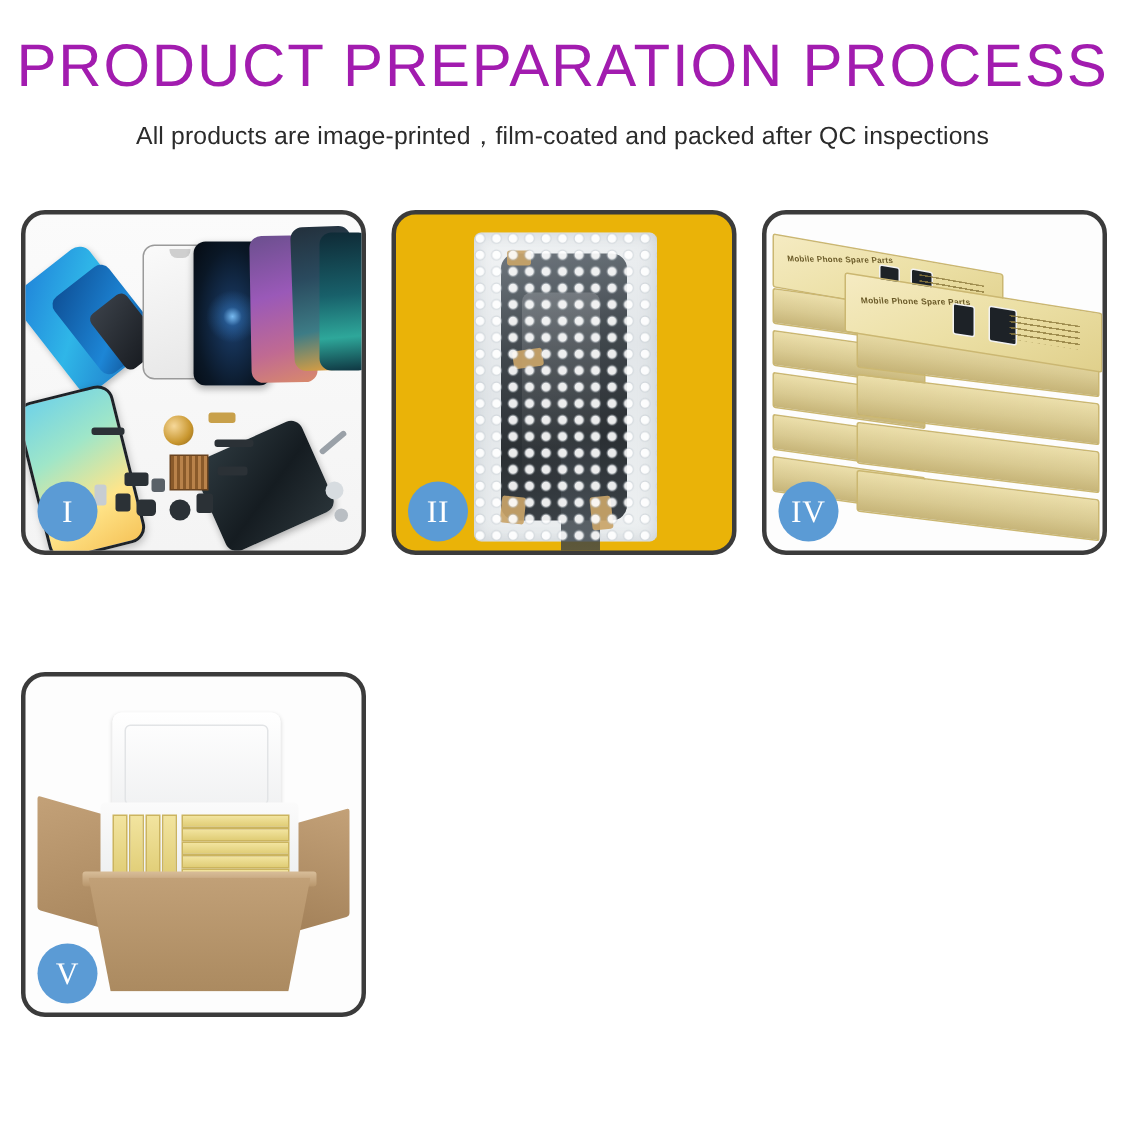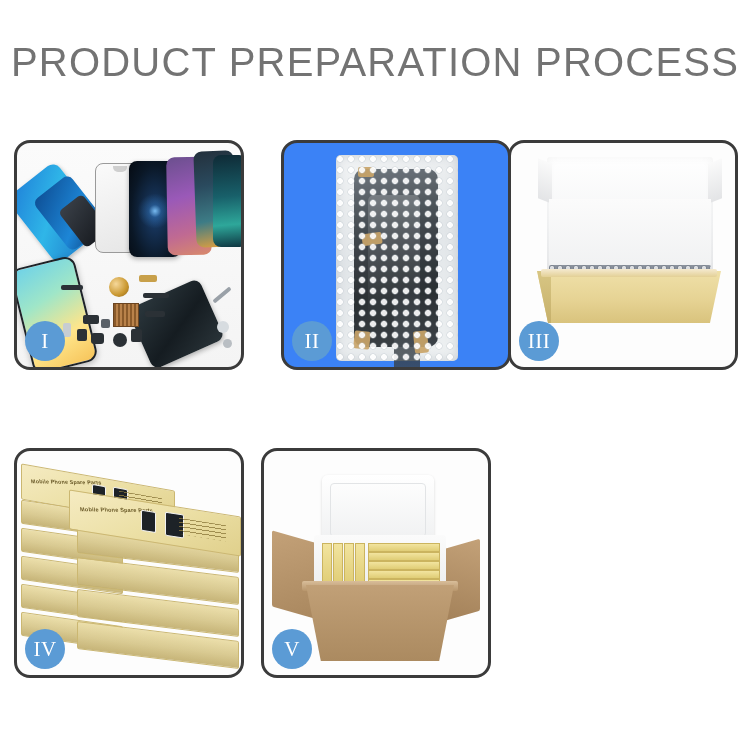--- a/index.html
+++ b/index.html
@@ -8,21 +8,21 @@
     background: #ffffff;
     font-family: "Liberation Sans", sans-serif;
     overflow: hidden;
   }
   .page { position: relative; width: 750px; height: 750px; background: #fff; }
 
   
   .header { position: absolute; left: 0; top: 0; width: 750px; text-align: center; }
   .title {
     font-size: 40px; letter-spacing: 1.2px; font-weight: 400;
-    color: #737373; margin: 0; padding-top: 42px; line-height: 1;
+    color: #a21caf; margin: 0; padding-top: 24px; line-height: 1;
     font-family: "Liberation Sans", sans-serif;
   }
   .subtitle {
     font-size: 16.5px; color: #2b2b2b; margin: 0; padding-top: 16px;
     letter-spacing: .1px; font-family: "Liberation Sans", sans-serif;
   }
 
   
   .grid {
     position: absolute; left: 14px; top: 140px;
@@ -136,21 +136,21 @@
   .pt.g { left: 96px; top: 190px; width: 14px; height: 14px; border-radius:50%;}
   .pt.h { left: 114px; top: 186px; width: 11px; height: 13px; }
   .pt.i { left: 126px; top: 150px; width: 26px; height: 5px; }
   .pt.j { left: 84px; top: 176px; width: 9px; height: 9px; background:#5a6168;}
   .pt.k { left: 46px; top: 180px; width: 8px; height: 14px; background:#c7cdd2;}
   .pt.l { left: 206px; top: 196px; width: 9px; height: 9px; border-radius:50%; background:#b9bec3;}
   .pt.m { left: 194px; top: 150px; width: 22px; height: 4px; background:#9aa1a8; transform:rotate(-40deg);}
   .pt.n { left: 200px; top: 178px; width: 12px; height: 12px; border-radius:50%; background:#d7dce0;}
 
   
-  .p2 { background: #3b82f6; margin-left: 20px; }
+  .p2 { background: #eab308; }
   .bubblebag {
     position: absolute; left: 52px; top: 12px; width: 122px; height: 206px;
     background: linear-gradient(160deg,#f2f4f5 0%,#e2e6e9 45%,#eef1f2 100%);
     border-radius: 5px;
     box-shadow: inset 0 0 12px rgba(150,160,170,.45);
   }
   .bubbles {
     position: absolute; inset: 0;
     background-image:
       radial-gradient(circle at 4px 4px, rgba(255,255,255,.95) 2.6px, rgba(190,198,205,.55) 3.2px, rgba(255,255,255,0) 4px);
@@ -318,20 +318,21 @@
   .c-tape.t1{ left:46px; top:92px; width:18px; height:18px; }
   .c-tape.t2{ left:46px; top:154px; width:18px; height:18px; }
 </style>
 </head>
 <body>
 
 <div class="page">
 
   <div class="header">
     <h1 class="title">PRODUCT PREPARATION PROCESS</h1>
+    <p class="subtitle">All products are image-printed，film-coated and packed after QC inspections</p>
   </div>
 
   <div class="grid">
 
     <div class="panel p1">
       <div class="scene">
         <div class="ph blue-film"></div>
         <div class="ph blue-film2"></div>
         <div class="ph blk-small"></div>
         <div class="ph glass"></div>
@@ -372,30 +373,20 @@
           <div class="tape t1"></div>
           <div class="tape t2"></div>
           <div class="tape t3"></div>
           <div class="tape t4"></div>
           <div class="bubbles"></div>
         </div>
       </div>
       <div class="badge">II</div>
     </div>
 
-    <div class="panel p3">
-      <div class="scene">
-        <div class="lid3"></div>
-        <div class="foam3"></div>
-        <div class="wrap3"></div>
-        <div class="base3"></div>
-        <div class="base3rim"></div>
-      </div>
-      <div class="badge">III</div>
-    </div>
 
     <div class="panel p4">
       <div class="scene stack">
 
         <div class="sbox" style="left:4px; top:56px; width:100px; height:22px; transform:skewY(8deg);">
             <div class="side"></div>
           </div>
         <div class="sbox" style="left:4px; top:84px; width:100px; height:22px; transform:skewY(8deg);">
             <div class="side"></div>
           </div>

